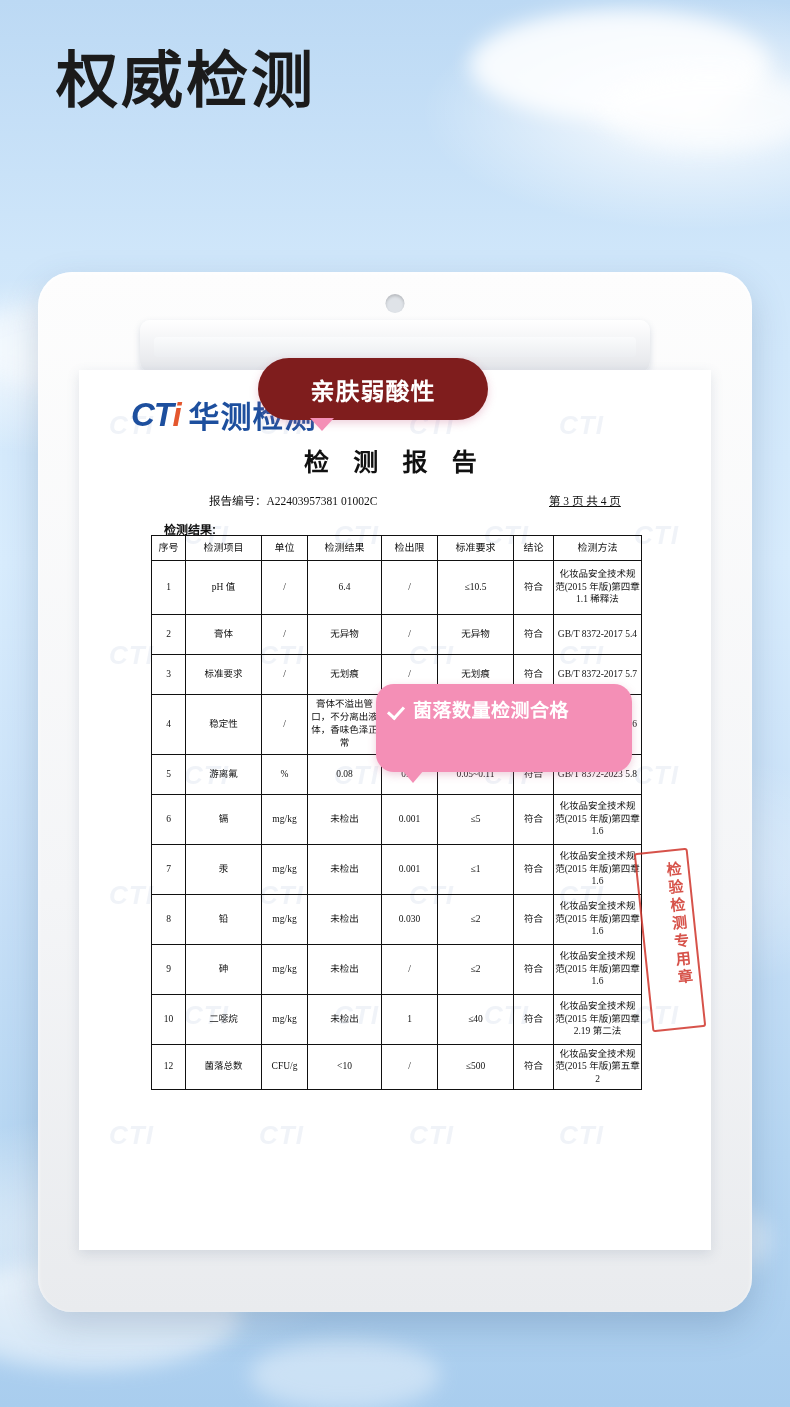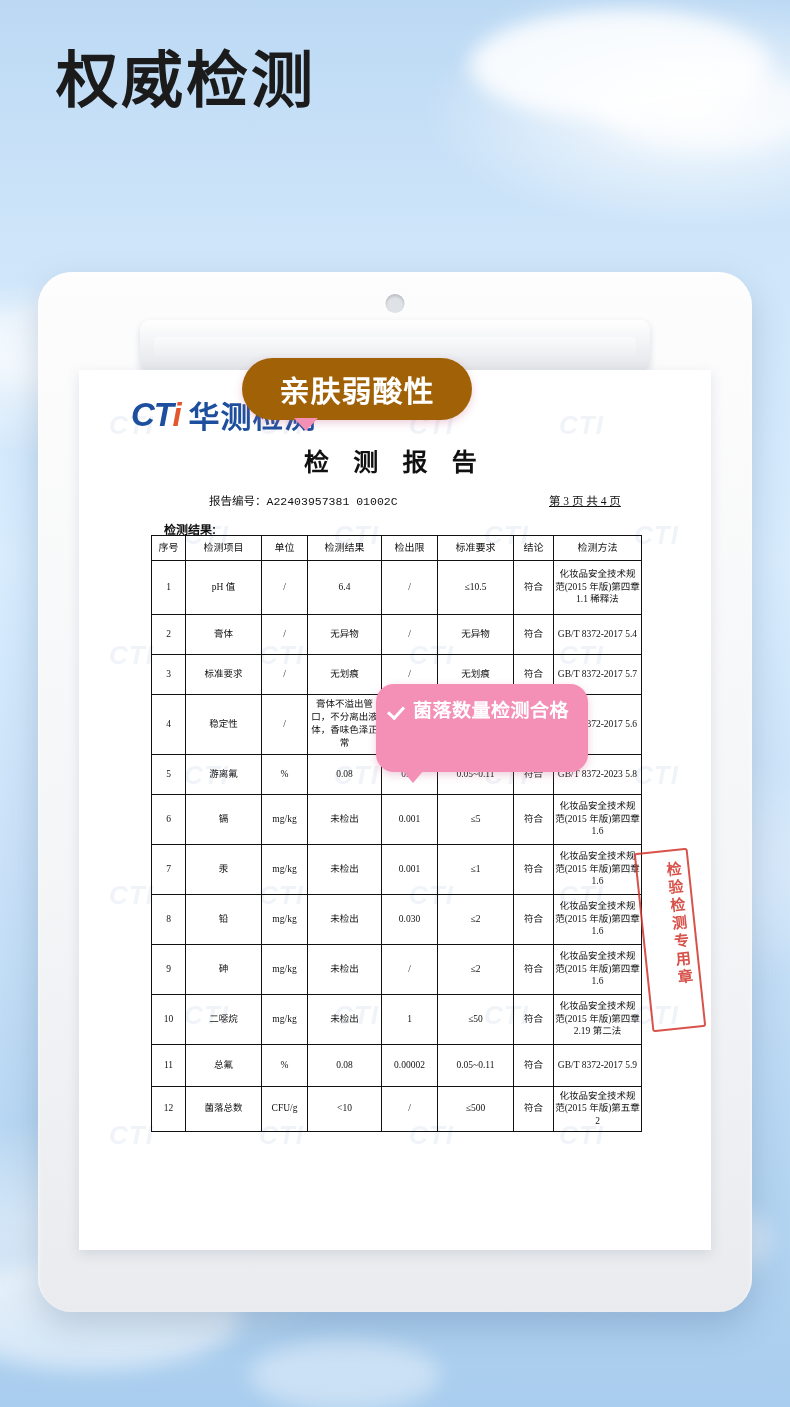--- a/index.html
+++ b/index.html
@@ -122,21 +122,21 @@
   }
 
   .doc-title {
     position: absolute; left: 0; right: 0; top: 72px;
     text-align: center;
     font-size: 25px; font-weight: bold; letter-spacing: 9px;
     color: #111;
     font-family: "Liberation Serif", serif;
   }
   .doc-meta { position: absolute; top: 122px; left: 0; right: 0; font-size: 11.5px; color: #111; }
-  .meta-no { position: absolute; left: 130px; font-family: Liberation Mono, monospace; }
+  .meta-no { position: absolute; left: 130px; font-family: Liberation Serif, serif; }
   .meta-page { position: absolute; left: 470px; font-family: "Liberation Serif", serif; text-decoration: underline; }
   .result-label {
     position: absolute; left: 85px; top: 150px;
     font-size: 12px; font-weight: bold; color: #111;
   }
 
   
   table.report {
     position: absolute;
     left: 72px; top: 165px;
@@ -180,45 +180,45 @@
     opacity: .85;
     writing-mode: vertical-rl;
     text-orientation: upright;
     letter-spacing: 3px;
     overflow: hidden;
   }
 
   
   .callout-a {
     position: absolute;
-    left: 242px; top: 358px;
+    left: 258px; top: 358px;
     width: 230px; height: 62px;
-    background: #a16207;
+    background: #7f1d1d;
     border-radius: 31px;
     color: #fff;
-    font-size: 30px;
+    font-size: 24px;
     font-weight: bold;
     display: flex; align-items: center; justify-content: center;
     letter-spacing: 1px;
     box-shadow: 0 3px 8px rgba(200,100,140,0.3);
     z-index: 8;
   }
   .callout-a::after {
     content: "";
     position: absolute;
     left: 52px; bottom: -11px;
     border-left: 12px solid transparent;
     border-right: 12px solid transparent;
     border-top: 13px solid #f48fb6;
   }
 
   .callout-b {
     position: absolute;
     left: 376px; top: 684px;
-    width: 212px; height: 88px;
+    width: 256px; height: 88px;
     background: #f48fb6;
     border-radius: 18px;
     color: #fff;
     padding: 10px 14px 10px 12px;
     z-index: 8;
     box-shadow: 0 3px 8px rgba(200,100,140,0.3);
   }
   .callout-b::after {
     content: "";
     position: absolute;
@@ -422,33 +422,23 @@
           <td>≤2</td>
           <td>符合</td>
           <td>化妆品安全技术规范(2015 年版)第四章 1.6</td>
         </tr>
         <tr style="height:50px">
           <td>10</td>
           <td>二噁烷</td>
           <td>mg/kg</td>
           <td>未检出</td>
           <td>1</td>
-          <td>≤50</td>
+          <td>≤40</td>
           <td>符合</td>
           <td>化妆品安全技术规范(2015 年版)第四章 2.19 第二法</td>
-        </tr>
-        <tr style="height:42px">
-          <td>11</td>
-          <td>总氟</td>
-          <td>%</td>
-          <td>0.08</td>
-          <td>0.00002</td>
-          <td>0.05~0.11</td>
-          <td>符合</td>
-          <td>GB/T 8372-2017 5.9</td>
         </tr>
         <tr style="height:44px">
           <td>12</td>
           <td>菌落总数</td>
           <td>CFU/g</td>
           <td>&lt;10</td>
           <td>/</td>
           <td>≤500</td>
           <td>符合</td>
           <td>化妆品安全技术规范(2015 年版)第五章 2</td>

